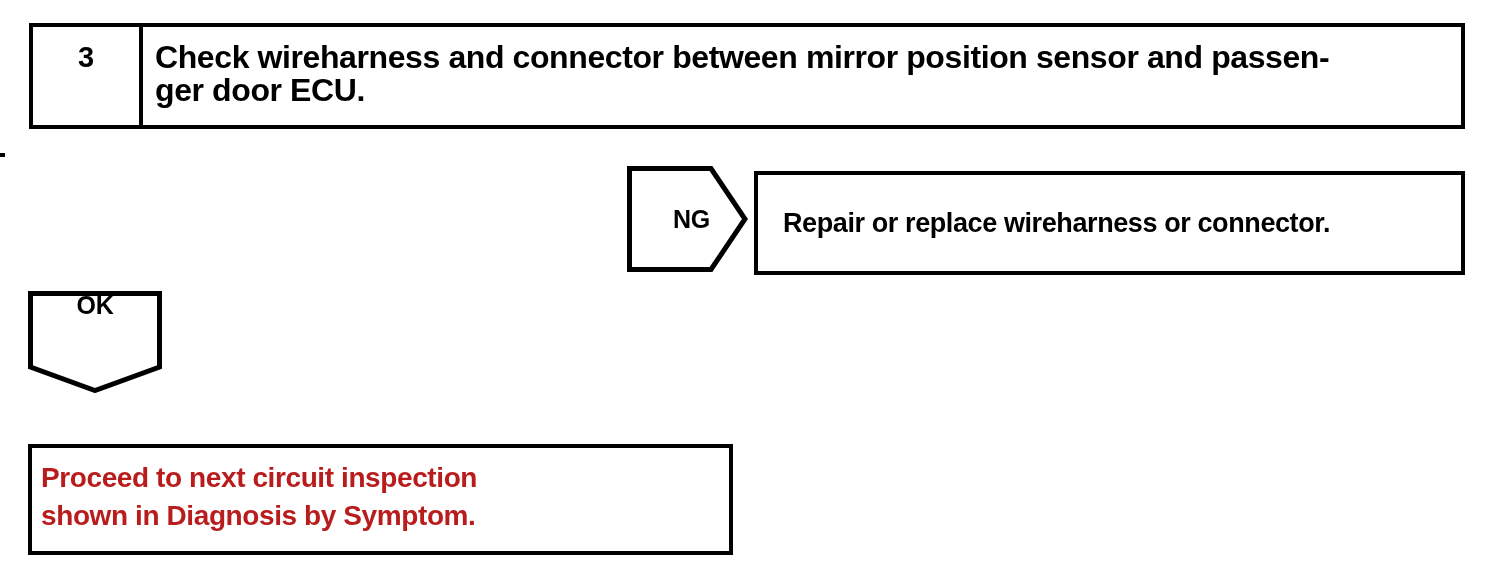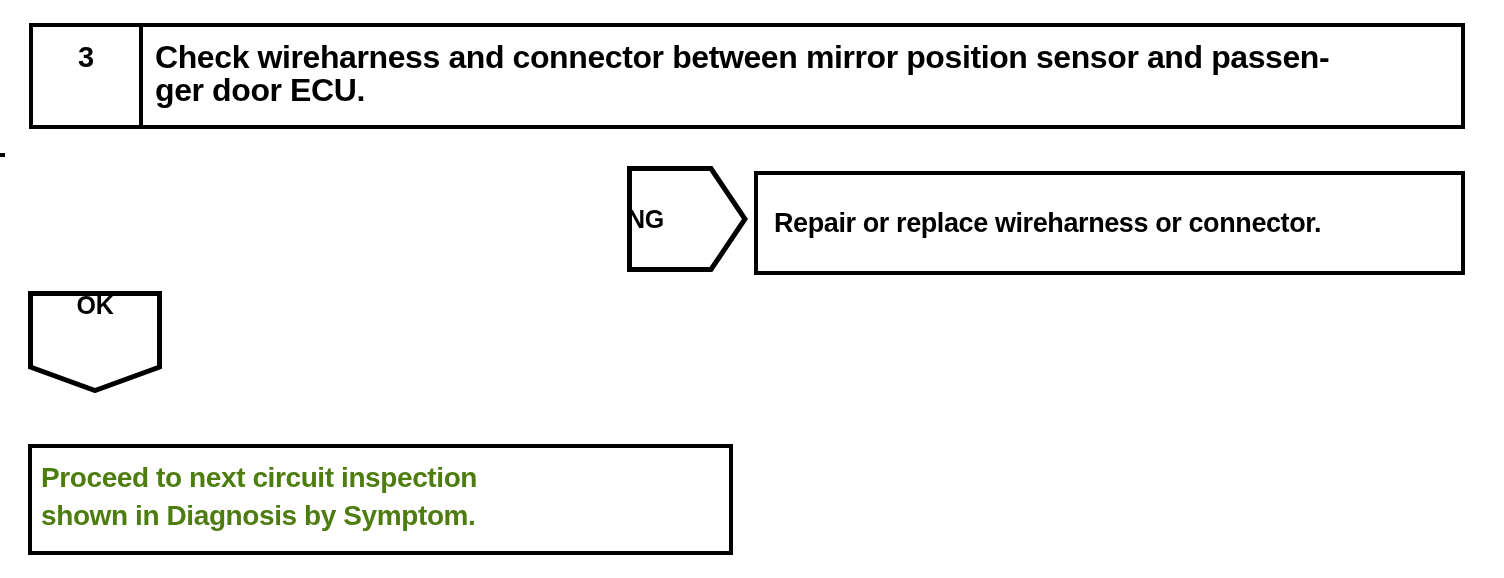--- a/index.html
+++ b/index.html
@@ -78,39 +78,41 @@
     height: 106px;
   }
   .ng-label {
     position: absolute;
     left: 627px;
     top: 166px;
     width: 105px;
     height: 106px;
     display: flex;
     align-items: center;
+    justify-content: center;
     font-size: 25px;
     font-weight: bold;
     color: #000000;
     letter-spacing: -0.2px;
     pointer-events: none;
+    padding-left: 12px;
   }
 
   .result-box {
     position: absolute;
     left: 754px;
     top: 171px;
     width: 711px;
     height: 104px;
     box-sizing: border-box;
     border: 4px solid #000000;
     background: #ffffff;
     display: flex;
     align-items: center;
-    padding-left: 16px;
+    padding-left: 25px;
   }
   .result-text {
     font-size: 27px;
     font-weight: bold;
     color: #000000;
     line-height: 1.05;
     letter-spacing: -0.4px;
   }
 
   
@@ -149,21 +151,21 @@
     width: 705px;
     height: 111px;
     box-sizing: border-box;
     border: 4px solid #000000;
     background: #ffffff;
     padding: 11px 6px 0 9px;
   }
   .final-text {
     font-size: 28px;
     font-weight: bold;
-    color: #4d7c0f;
+    color: #b91c1c;
     line-height: 1.36;
     letter-spacing: -0.4px;
     white-space: pre-line;
   }
 
   
   .scan-mark {
     position: absolute;
     left: 0px;
     top: 153px;

